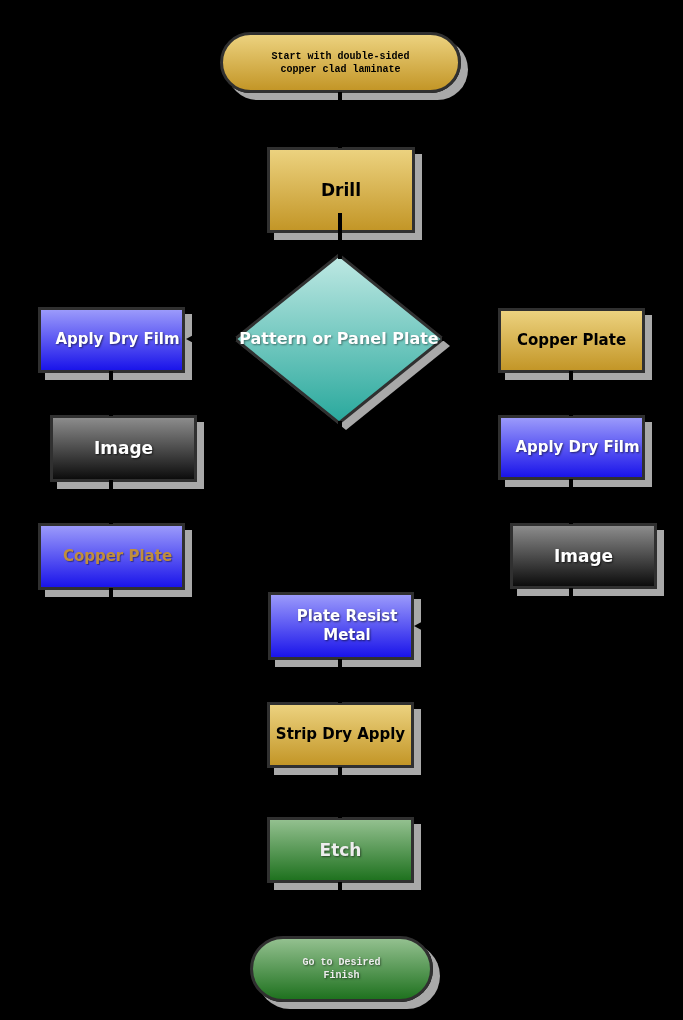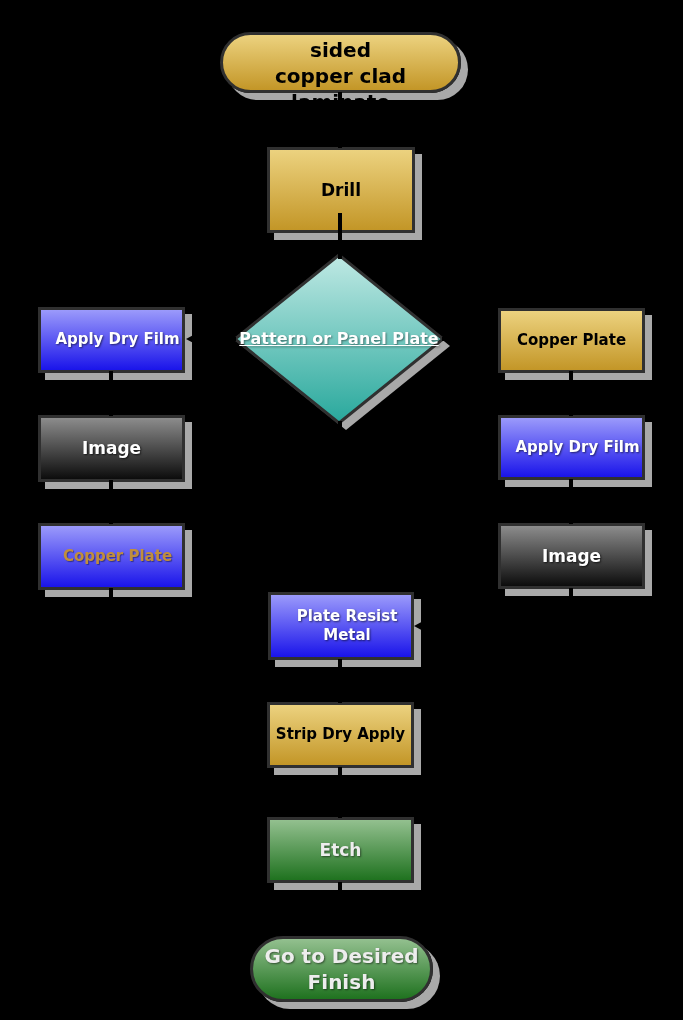--- a/index.html
+++ b/index.html
@@ -13,31 +13,31 @@
     box-shadow:7px 7px 0 #a9a9a9;
     display:flex; align-items:center; justify-content:center;
     text-align:center; font-weight:bold; font-size:15px; line-height:1.3;
     z-index:1;
   }
   .node span { white-space:pre-line; display:block; }
   .gold  { background:linear-gradient(#ecd27f,#c39627); color:#000; }
   .blue  { background:linear-gradient(#9b9afb,#1a14ea); color:#fff;
            text-shadow:1px 1px 2px rgba(0,0,0,.55);padding-left:12px; }
   .dark  { background:linear-gradient(#8c8c8c,#0c0c0c); color:#fff;
-           text-shadow:1px 1px 2px rgba(0,0,0,.7); }
+           text-shadow:1px 1px 2px rgba(0,0,0,.7);margin-left:12px; }
   .green { background:linear-gradient(#93c08f,#1f721f); color:#ededed;
            text-shadow:1px 1px 2px rgba(0,0,0,.5); }
-  .pill  { border-radius:34px; font-size:20px; }
+  .pill  { border-radius:34px; font-size:10px;font-family:Liberation Mono, monospace; }
   .copper-text { color:#c08e3d; text-shadow:1px 1px 1px rgba(0,0,0,.4); }
   .diamond-wrap { position:absolute; left:233px; top:253px; width:220px; height:180px; z-index:1; }
   .diamond-label {
     position:absolute; left:235px; top:255px; width:208px; height:168px;
     display:flex; align-items:center; justify-content:center; text-align:center;
     color:#fff; font-weight:bold; font-size:16px; line-height:1.3;
-    text-shadow:1px 1px 2px rgba(0,0,0,.45); z-index:2;text-decoration:underline;
+    text-shadow:1px 1px 2px rgba(0,0,0,.45); z-index:2;
   }
   .connector { position:absolute; background:#000; z-index:3; }
   .arrow { position:absolute; width:0; height:0; z-index:3; }
   .arrow.left  { border-top:7px solid transparent; border-bottom:7px solid transparent; border-right:13px solid #000; }
   .arrow.right { border-top:7px solid transparent; border-bottom:7px solid transparent; border-left:13px solid #000; }
 </style>
 </head>
 <body>
 
 <div id="canvas">

